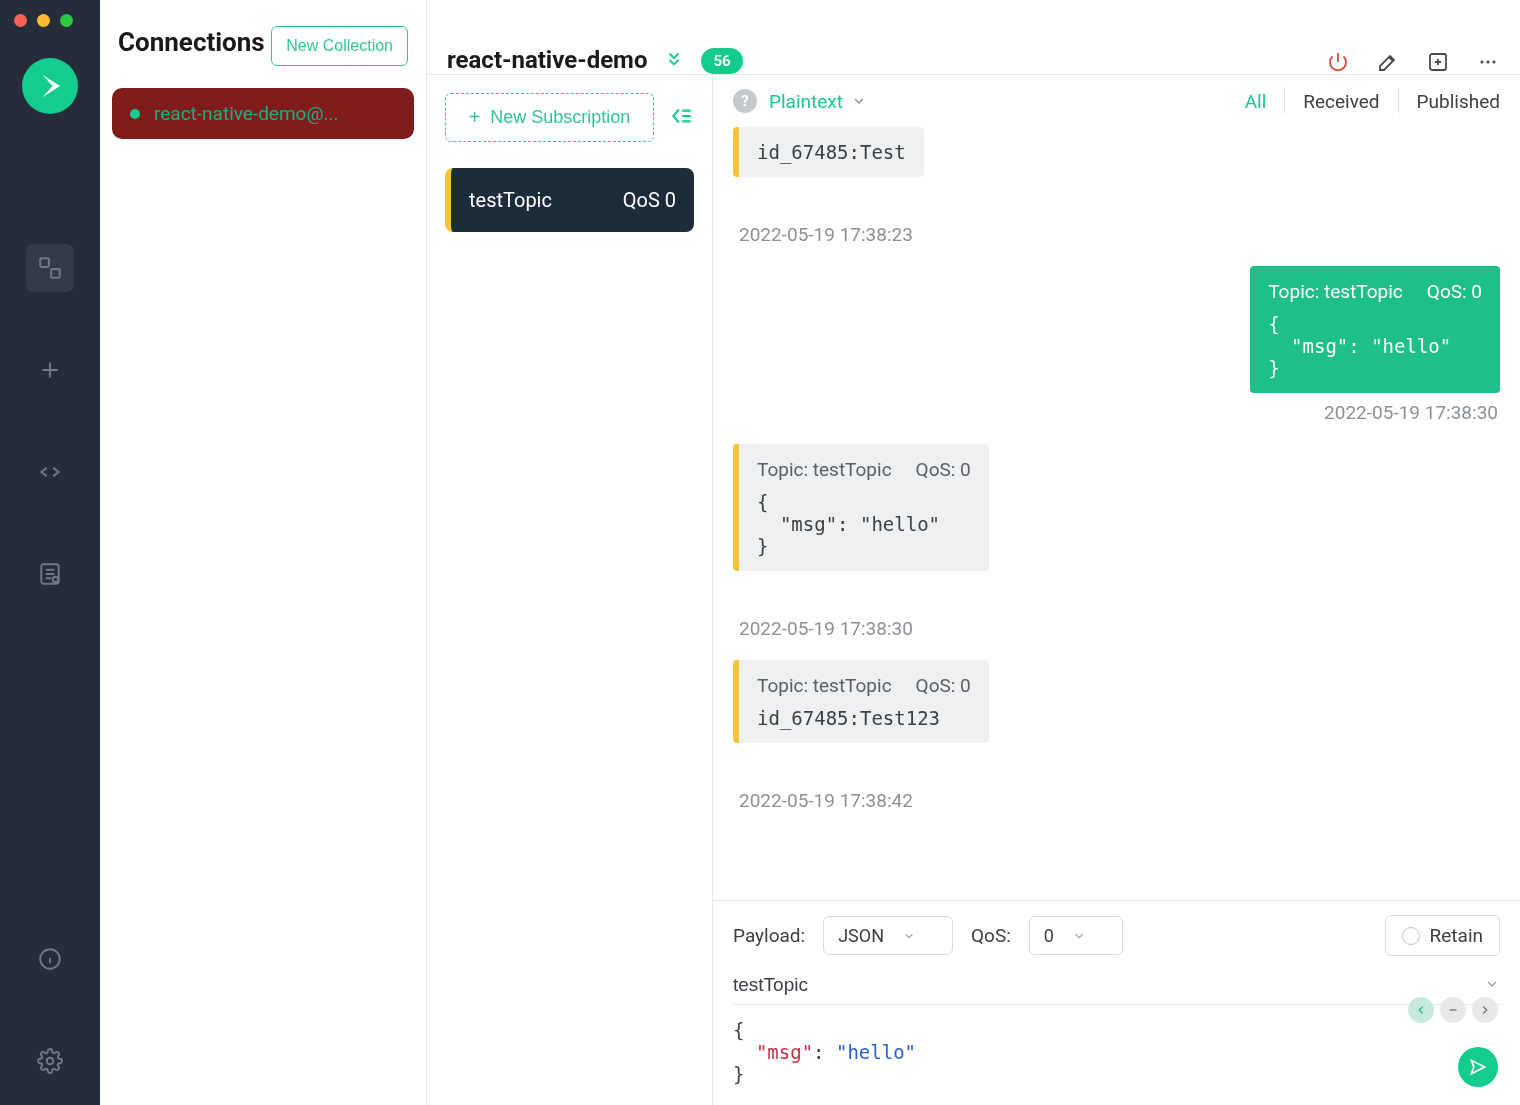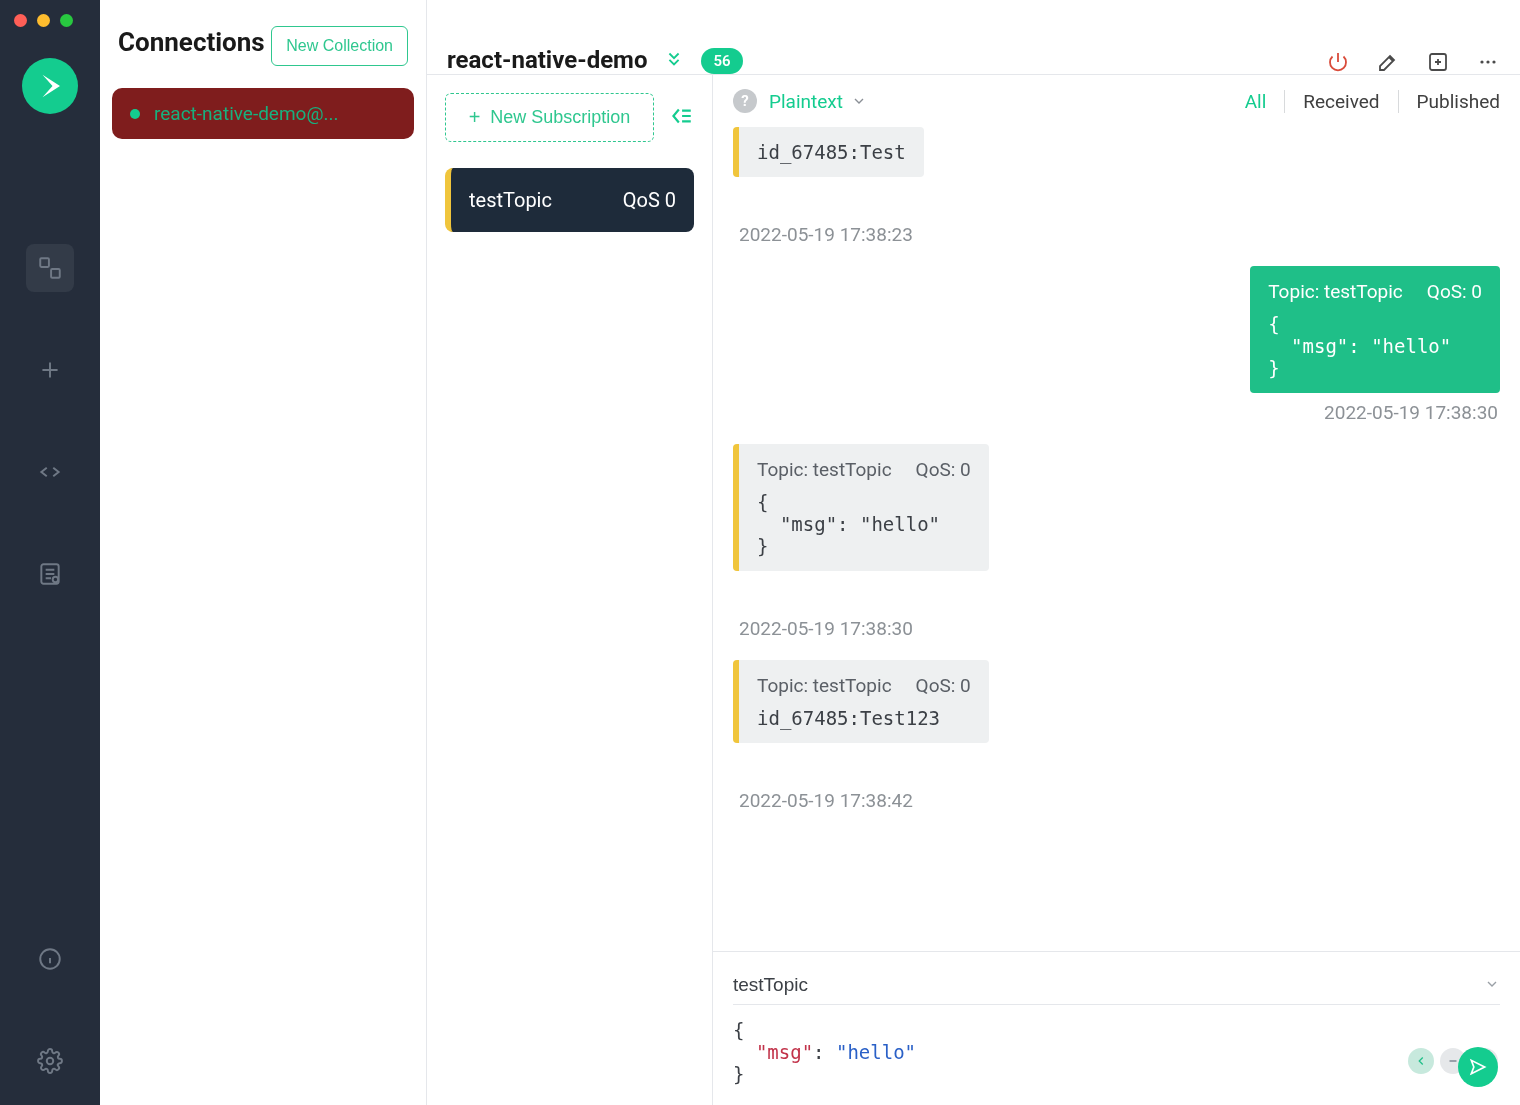--- a/index.html
+++ b/index.html
@@ -363,20 +363,40 @@
               <div class="bubble-meta">
                 <span>Topic: testTopic</span>
                 <span>QoS: 0</span>
               </div>
               <div class="bubble-body">id_67485:Test123</div>
             </div>
             <div class="timestamp left">2022-05-19 17:38:42</div>
           </div>
 
         <div class="composer">
+          <div class="composer-row1">
+            <span class="comp-label">Payload:</span>
+            <div class="comp-select">
+              <span>JSON</span>
+              <svg viewBox="0 0 24 24">
+                  <path d="M6 9l6 6 6-6"></path>
+                </svg>
+            </div>
+            <span class="comp-label">QoS:</span>
+            <div class="comp-select">
+              <span>0</span>
+              <svg viewBox="0 0 24 24">
+                  <path d="M6 9l6 6 6-6"></path>
+                </svg>
+            </div>
+            <div class="retain-box">
+              <div class="radio-empty"></div>
+              <span>Retain</span>
+            </div>
+          </div>
           <div class="topic-input-wrap">
             <input class="topic-input" readonly="" value="testTopic" style="">
             <svg viewBox="0 0 24 24">
                 <path d="M6 9l6 6 6-6"></path>
               </svg>
           </div>
           <div class="code-area">{
   <span class="key">"msg"</span>: <span class="str">"hello"</span>
 }</div>
           <div class="history-ctrls">

